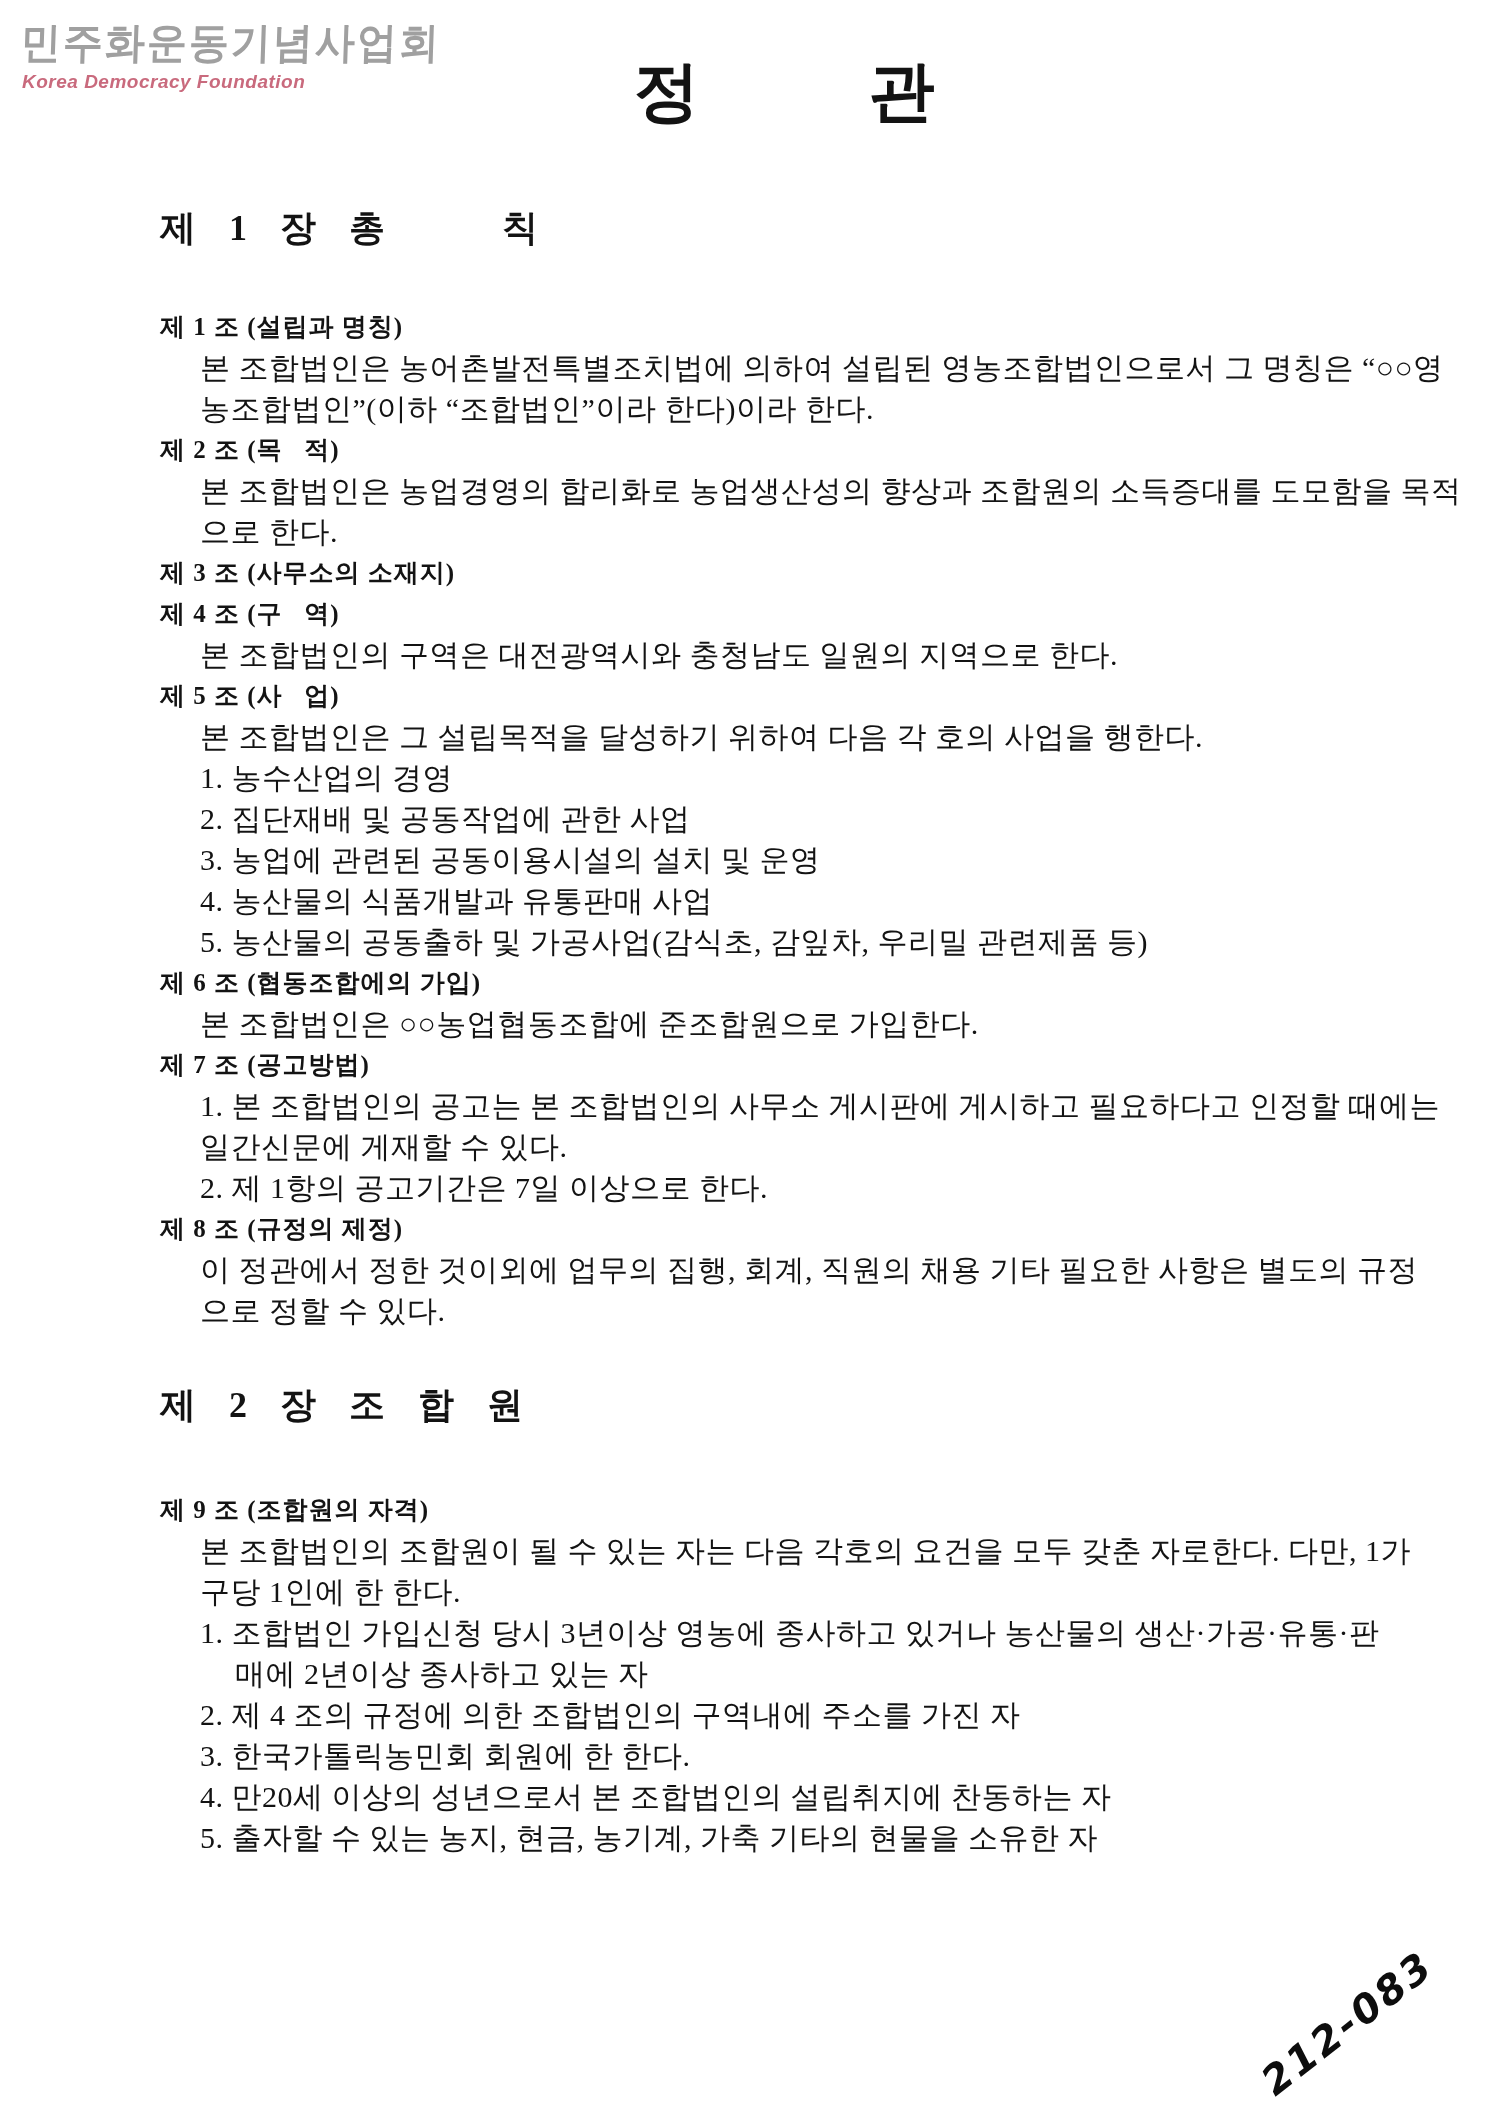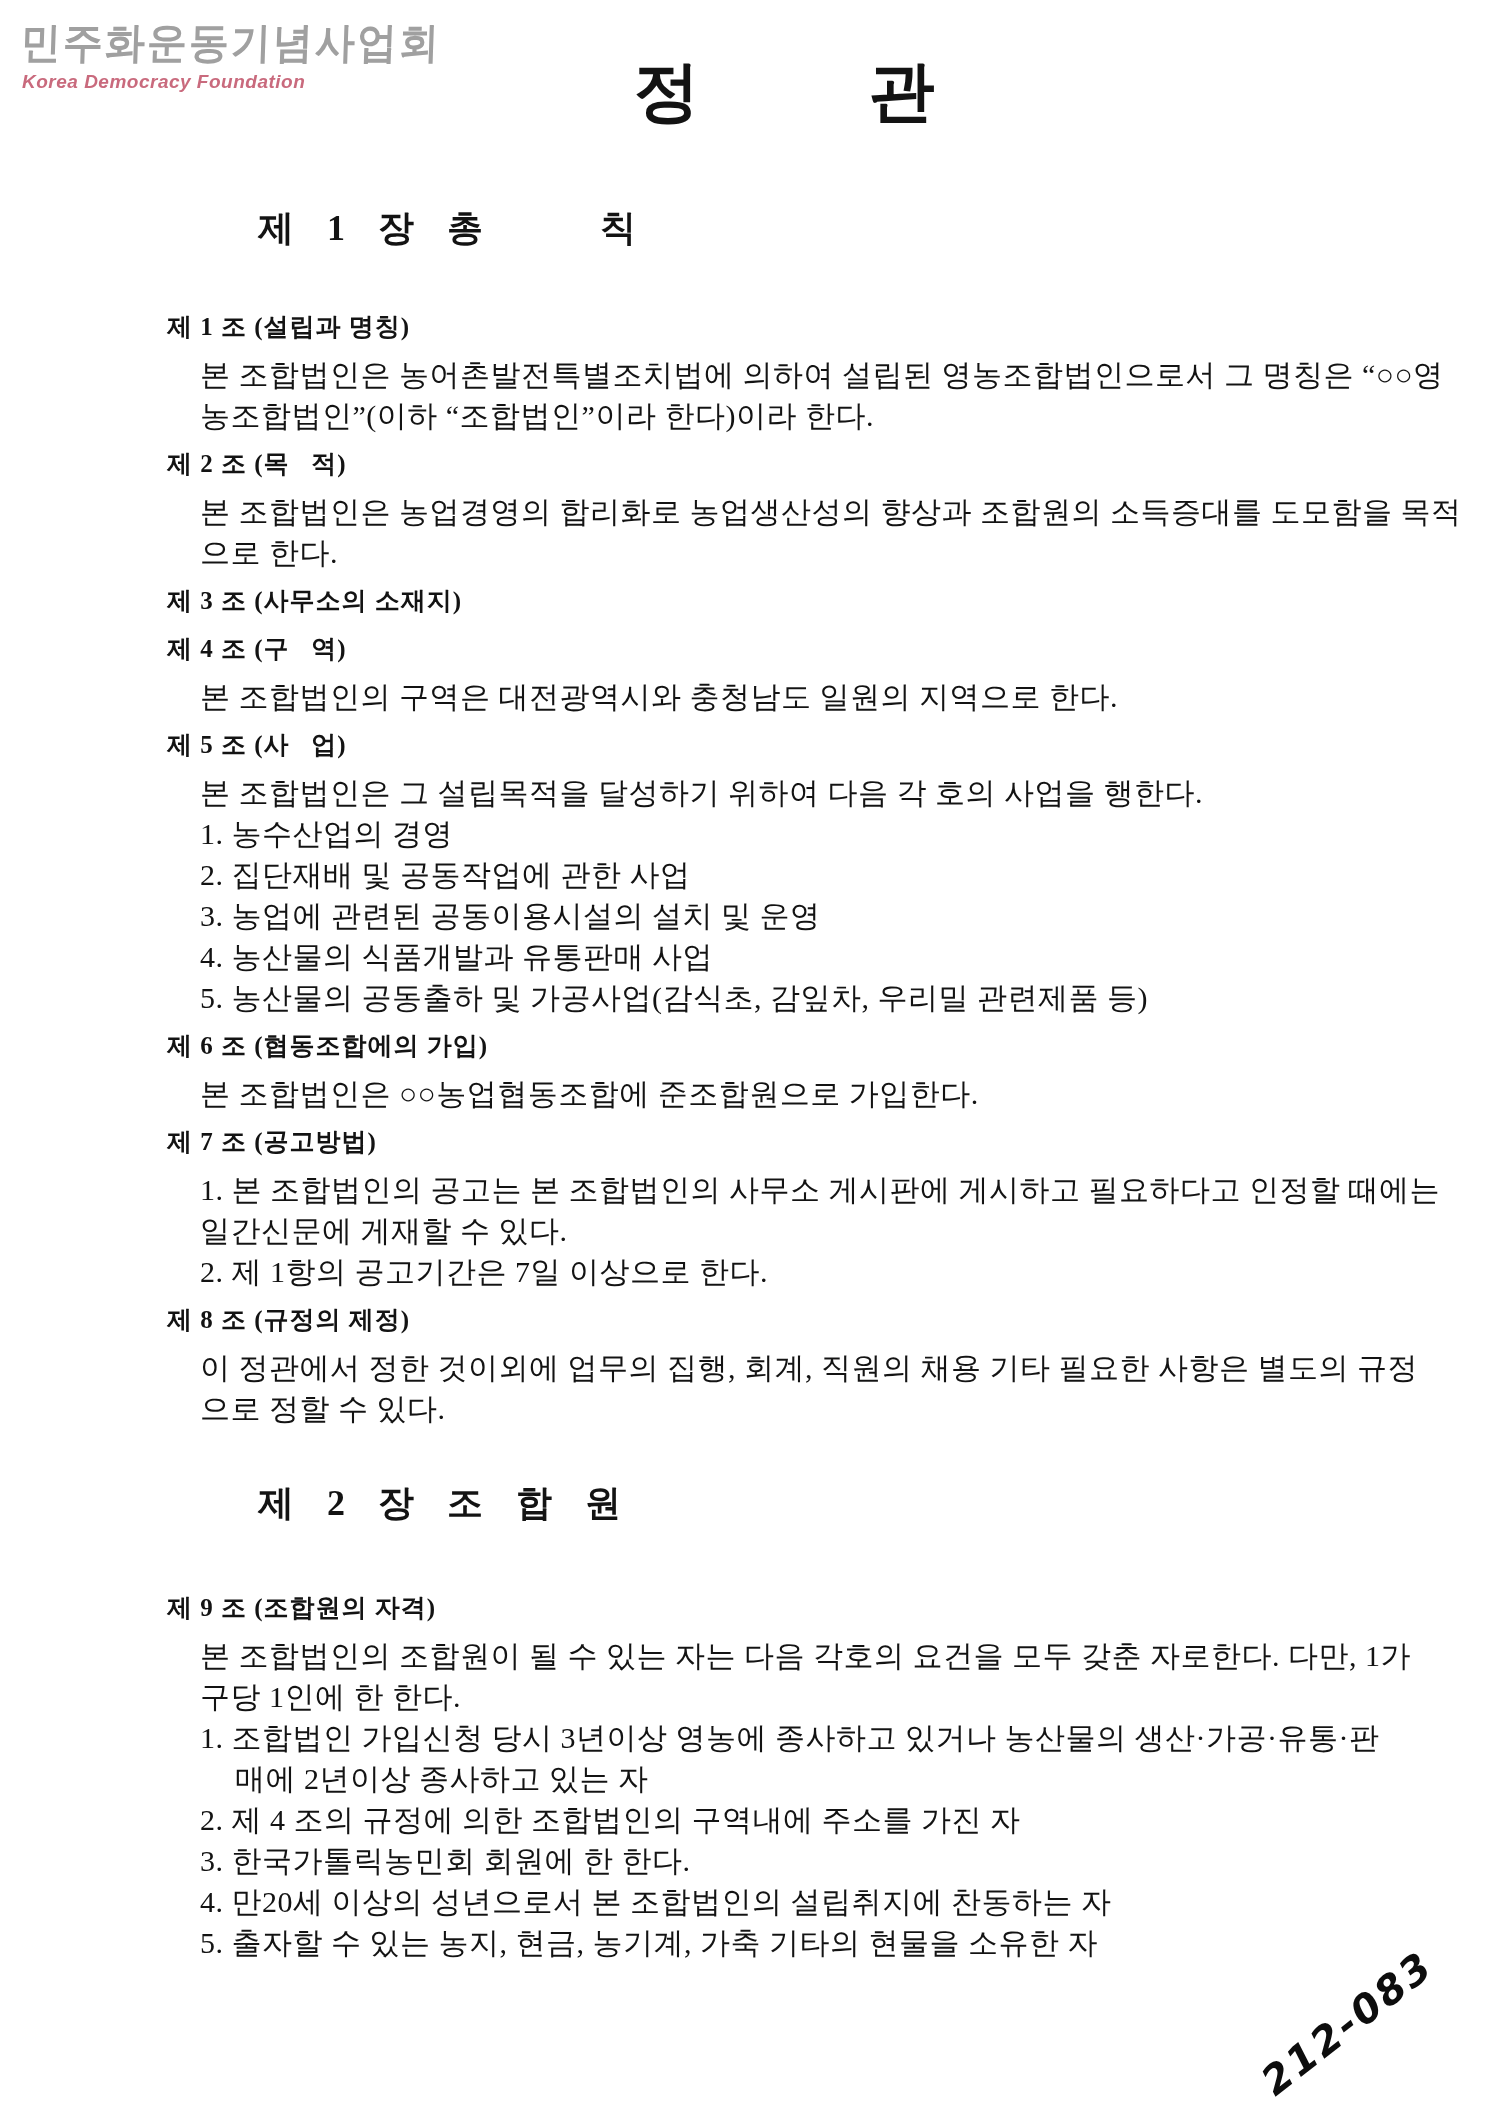--- a/index.html
+++ b/index.html
@@ -42,33 +42,32 @@
     white-space:pre;
     margin-top:66px;
     padding-left:60px;
     line-height:52px;
   }
   .chapter-heading{
     font-size:36px;
     font-weight:bold;
     white-space:pre;
     letter-spacing:12px;
-    margin-left:98px;
     line-height:44px;
   }
   .ch1{margin-top:88px;}
   .ch2{margin-top:52px;}
   .article{margin:0;}
   .article-heading{
     font-size:25px;
     font-weight:bold;
     line-height:41px;
     letter-spacing:1px;
     white-space:pre;
-    margin:7px;
+    margin:0;
   }
   .first-article{margin-top:56px;}
   .a9{margin-top:62px;}
   p.body-line{
     margin:0 0 0 40px;
     font-size:30px;
     line-height:41px;
     letter-spacing:0.5px;
     white-space:pre;
   }

